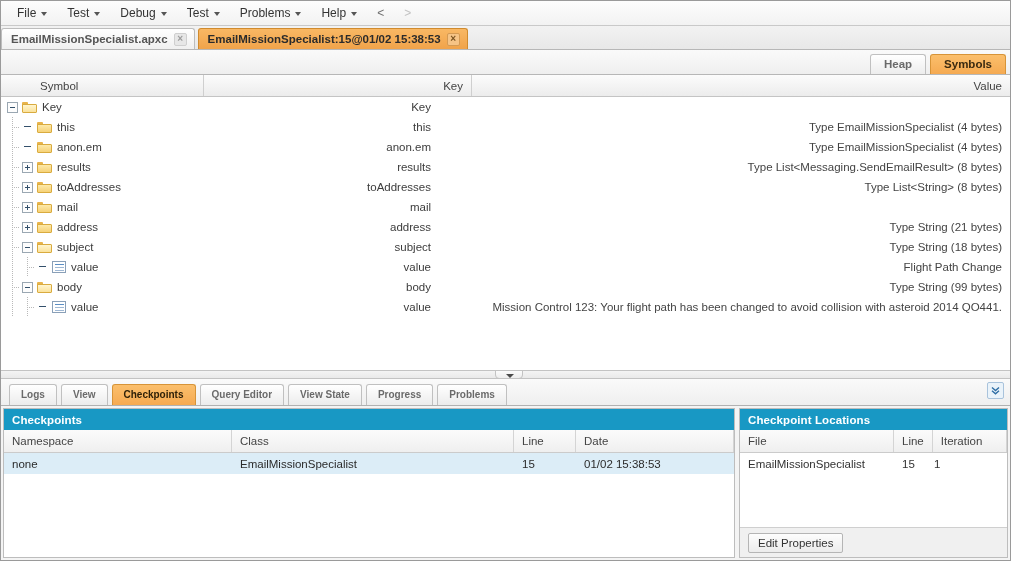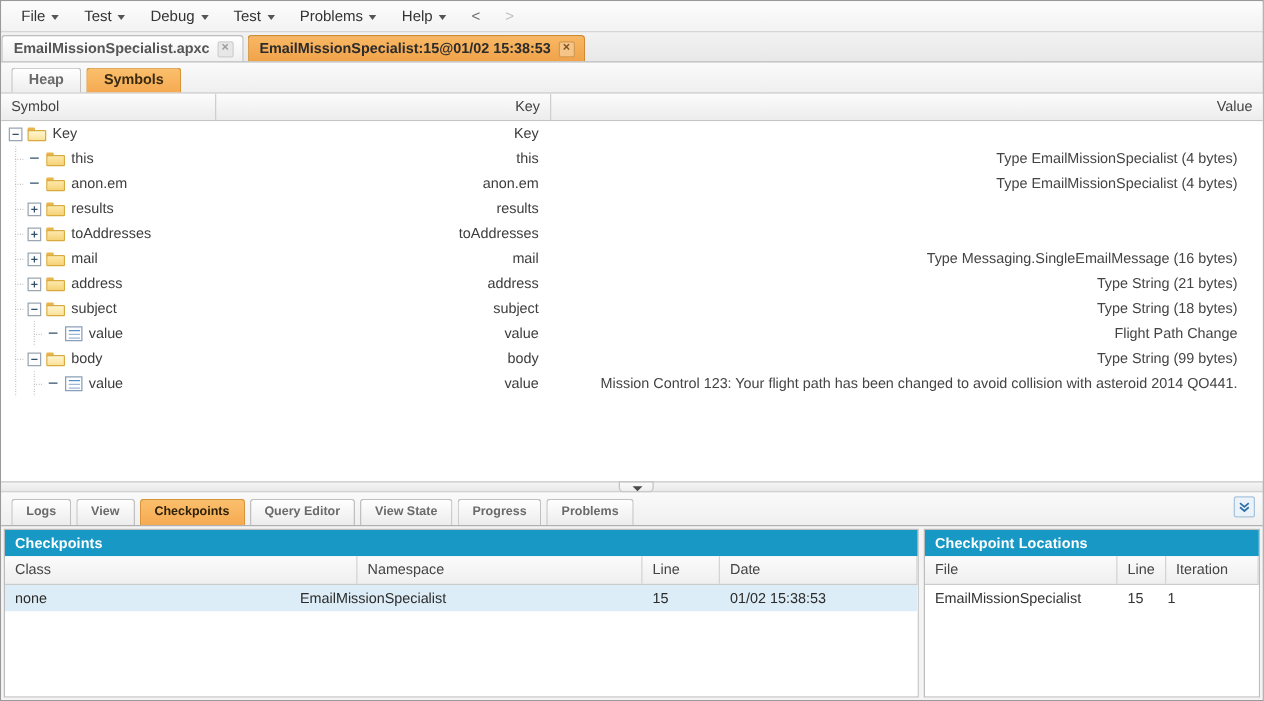--- a/index.html
+++ b/index.html
@@ -34,45 +34,45 @@
     background:linear-gradient(to bottom,#ffffff,#f0f0f0);cursor:default;}
   .ftab.active{background:linear-gradient(to bottom,#f9b864,#f0a34a);
     border-color:#d08b2e;color:#2b2b2b;}
   .ftab .x{font-size:10px;color:#9b9b9b;width:11px;height:11px;line-height:10px;text-align:center;
     background:#e7e7e7;border:1px solid #cfcfcf;border-radius:2px;}
   .ftab.active .x{background:#f6c486;border-color:#d49a53;color:#7a5320;}
 
   
   .subtabs{height:25px;flex:0 0 25px;display:flex;align-items:flex-end;
     background:linear-gradient(to bottom,#fafafa,#efefef);
-    border-bottom:1px solid #b7b7b7;padding-left:8px;box-sizing:border-box;}
+    border-bottom:1px solid #b7b7b7;padding-left:8px;box-sizing:border-box;justify-content:flex-end;}
   .stab{height:20px;line-height:19px;padding:0 13px;margin-right:4px;box-sizing:border-box;
     border:1px solid #c0c0c0;border-bottom:none;border-radius:3px 3px 0 0;
     font-size:11.5px;font-weight:bold;color:#6a6a6a;
     background:linear-gradient(to bottom,#ffffff,#ededed);cursor:default;}
   .stab.active{background:linear-gradient(to bottom,#fbbf6c,#f5aa52);
     border-color:#d79438;color:#3a2a10;}
 
   
   .gridwrap{flex:1 1 auto;display:flex;flex-direction:column;min-height:0;background:#fff;}
   .ghead{height:22px;flex:0 0 22px;display:flex;
     background:linear-gradient(to bottom,#fcfcfc,#ececec);
     border-bottom:1px solid #c4c4c4;box-sizing:border-box;font-size:11.5px;color:#444;}
   .ghead .col{display:flex;align-items:center;box-sizing:border-box;padding:0 8px;
     border-right:1px solid #cfcfcf;}
-  .col-sym{width:172px;flex:0 0 172px;}
+  .col-sym{width:172px;flex:0 0 172px;margin-left:31px;}
   .col-key{width:268px;flex:0 0 268px;justify-content:flex-end;}
   .col-val{flex:1 1 auto;justify-content:flex-end;border-right:none !important;}
   .gbody{flex:1 1 auto;overflow:hidden;position:relative;background:#fff;}
   .grow{height:20px;display:flex;align-items:center;font-size:11.5px;color:#3c3c3c;}
   .cell-sym{width:172px;flex:0 0 172px;display:flex;align-items:center;
     box-sizing:border-box;padding-left:6px;position:relative;height:20px;}
   .cell-key{width:268px;flex:0 0 268px;box-sizing:border-box;padding-right:10px;text-align:right;
     color:#3c3c3c;white-space:nowrap;overflow:hidden;}
-  .cell-val{flex:1 1 auto;box-sizing:border-box;padding-right:20px;text-align:right;
+  .cell-val{flex:1 1 auto;box-sizing:border-box;padding-right:8px;text-align:right;
     color:#444;white-space:nowrap;overflow:hidden;}
   .twisty{width:11px;height:11px;flex:0 0 11px;box-sizing:border-box;
     border:1px solid #9aa7b2;background:#fdfdfd;position:relative;margin-right:4px;}
   .twisty::before{content:"";position:absolute;left:2px;right:2px;top:4px;height:1px;background:#33506b;}
   .twisty.plus::after{content:"";position:absolute;top:2px;bottom:2px;left:4px;width:1px;background:#33506b;}
   .twisty.none{border:none;background:transparent;}
   .guide{width:11px;height:20px;flex:0 0 11px;margin-right:4px;position:relative;}
   .guide::before{content:"";position:absolute;left:5px;top:0;bottom:0;width:1px;
     background-image:linear-gradient(to bottom,#b9b9b9 50%,transparent 50%);background-size:1px 2px;}
   .guide.elbow::after{content:"";position:absolute;left:5px;top:10px;width:7px;height:1px;
@@ -236,39 +236,40 @@
           <div class="cell-val">Type EmailMissionSpecialist (4 bytes)</div>
         </div>
         <div class="grow">
           <div class="cell-sym">
             <span class="guide elbow"></span>
             <span class="twisty plus"></span>
             <span class="folder"></span>
             <span class="lbl">results</span>
           </div>
           <div class="cell-key">results</div>
+          <div class="cell-val">Type List&lt;Messaging.SendEmailResult&gt; (8 bytes)</div>
         </div>
         <div class="grow">
           <div class="cell-sym">
             <span class="guide elbow"></span>
             <span class="twisty plus"></span>
             <span class="folder"></span>
             <span class="lbl">toAddresses</span>
           </div>
           <div class="cell-key">toAddresses</div>
+          <div class="cell-val">Type List&lt;String&gt; (8 bytes)</div>
         </div>
         <div class="grow">
           <div class="cell-sym">
             <span class="guide elbow"></span>
             <span class="twisty plus"></span>
             <span class="folder"></span>
             <span class="lbl">mail</span>
           </div>
           <div class="cell-key">mail</div>
-          <div class="cell-val">Type Messaging.SingleEmailMessage (16 bytes)</div>
         </div>
         <div class="grow">
           <div class="cell-sym">
             <span class="guide elbow"></span>
             <span class="twisty plus"></span>
             <span class="folder"></span>
             <span class="lbl">address</span>
           </div>
           <div class="cell-key">address</div>
           <div class="cell-val">Type String (21 bytes)</div>
@@ -344,22 +345,22 @@
         <path d="M1 4.8 L4.5 7.8 L8 4.8" fill="none" stroke="#2f6ea5" stroke-width="1.4"></path>
       </svg>
     </div>
   </div>
 
   <div class="panes">
 
     <div class="pane pane-left">
       <div class="pane-title">Checkpoints</div>
       <div class="thead">
+        <div class="th c-ns">Namespace</div>
         <div class="th c-cls">Class</div>
-        <div class="th c-ns">Namespace</div>
         <div class="th c-line">Line</div>
         <div class="th c-date">Date</div>
       </div>
       <div class="tbody">
         <div class="trow sel">
           <div class="td c-ns">none</div>
           <div class="td c-cls">EmailMissionSpecialist</div>
           <div class="td c-line">15</div>
           <div class="td c-date">01/02 15:38:53</div>
         </div>
@@ -373,16 +374,19 @@
         <div class="th c-rline">Line</div>
         <div class="th c-iter">Iteration</div>
       </div>
       <div class="tbody">
         <div class="trow">
           <div class="td c-file">EmailMissionSpecialist</div>
           <div class="td c-rline">15</div>
           <div class="td c-iter">1</div>
         </div>
       </div>
+      <div class="pane-foot">
+        <div class="btn">Edit Properties</div>
+      </div>
     </div>
 
   </div>
 </div>
 
 </body></html>

